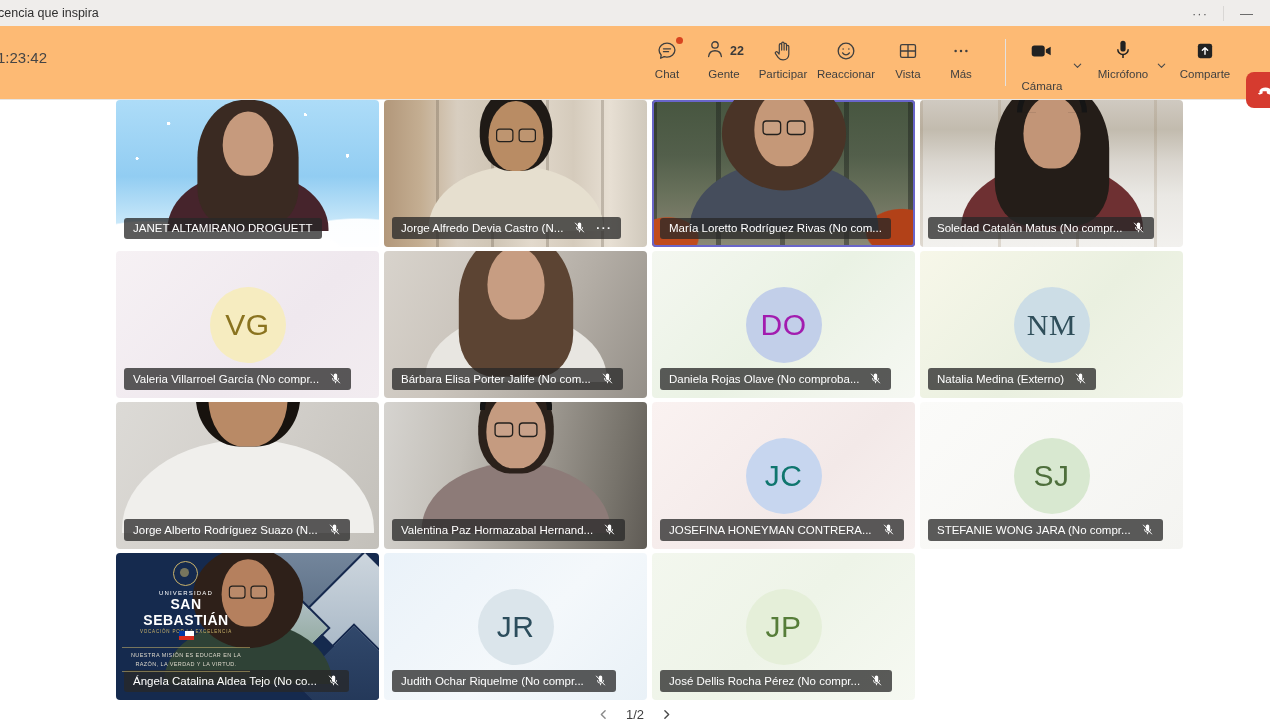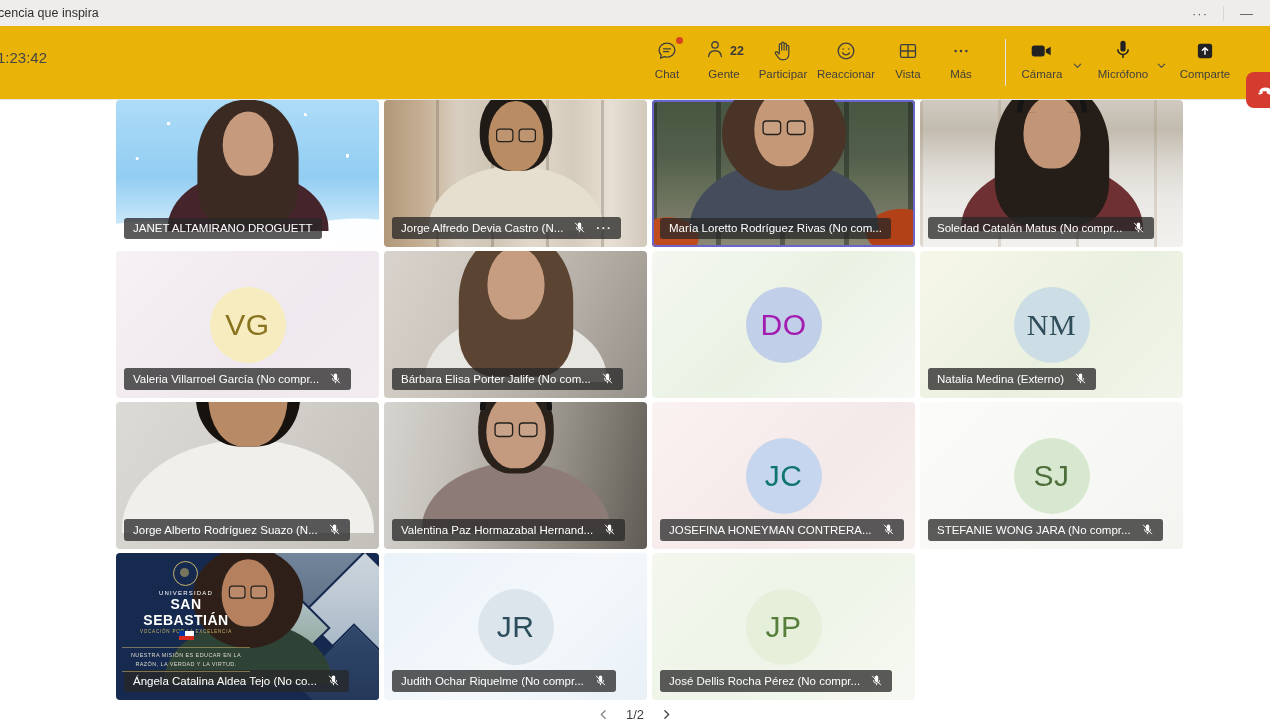--- a/index.html
+++ b/index.html
@@ -9,35 +9,35 @@
 
   
   .titlebar{position:absolute;top:0;left:0;right:0;height:26px;background:#efedeb;
             display:flex;align-items:center;border-bottom:1px solid #e3e1df;}
   .tb-title{font-size:12.5px;color:#2f2f2f;margin-left:-2px;white-space:nowrap;}
   .tb-controls{position:absolute;right:0;top:0;height:26px;display:flex;align-items:center;}
   .tb-btn{width:46px;text-align:center;color:#5a5a5a;font-size:13px;letter-spacing:1px;cursor:pointer;}
   .tb-sep{width:1px;height:15px;background:#d9d7d5;}
 
   
-  .toolbar{position:absolute;top:26px;left:0;right:0;height:73px;background:#eab308;
+  .toolbar{position:absolute;top:26px;left:0;right:0;height:73px;background:#fdba74;
            border-bottom:1px solid #e7e6e4;}
   .timer{position:absolute;left:-3px;top:23px;font-size:15px;color:#454545;white-space:nowrap;}
   .tb-buttons{position:absolute;left:640px;top:0;display:flex;height:73px;}
   .tbtn{display:flex;flex-direction:column;align-items:center;padding-top:13px;cursor:pointer;}
   .tbtn:nth-child(1){width:54px;} .tbtn:nth-child(2){width:60px;}
   .tbtn:nth-child(3){width:58px;} .tbtn:nth-child(4){width:68px;}
   .tbtn:nth-child(5){width:56px;} .tbtn:nth-child(6){width:50px;}
   .ic{height:24px;display:flex;align-items:center;position:relative;}
   .lbl{font-size:11.5px;color:#3f3f3f;margin-top:5px;white-space:nowrap;}
   .badge{position:absolute;top:-2px;right:-5px;width:7px;height:7px;border-radius:50%;}
   .count{font-size:12.5px;font-weight:700;color:#3a3a3a;margin-left:4px;}
   .tb-divider{position:absolute;left:1005px;top:13px;height:47px;width:1px;background:#e4e2e0;}
   .dev{position:absolute;top:0;display:flex;flex-direction:column;align-items:center;padding-top:13px;cursor:pointer;}
-  #dev-cam{left:1014px;width:56px;} #dev-mic{left:1094px;width:58px;} #dev-share{left:1176px;width:58px;}
+  #dev-cam{left:1014px;width:56px;gap:12px;} #dev-mic{left:1094px;width:58px;} #dev-share{left:1176px;width:58px;}
   .chev{position:absolute;top:31px;cursor:pointer;}
   #chev-cam{left:1072px;} #chev-mic{left:1156px;}
   .leave{position:absolute;left:1246px;top:46px;width:60px;height:36px;border-radius:8px;
          display:flex;align-items:center;cursor:pointer;}
   .leave svg{margin-left:10px;}
 
   
   .grid{position:absolute;top:100px;left:116px;width:1043px;height:600px;display:grid;
         grid-template-columns:repeat(4,263px);grid-auto-rows:147px;column-gap:5px;row-gap:4px;}
   .tile{position:relative;border-radius:4px;overflow:hidden;background:#f2f2f2;}
@@ -317,20 +317,29 @@
           <svg width="13" height="13" viewBox="0 0 16 16" fill="none">
             <path d="M8 1.8c1.2 0 2.1 1 2.1 2.1v3.8a2.1 2.1 0 0 1-4.2 0V3.9C5.9 2.8 6.8 1.8 8 1.8z" fill="#fff"></path>
             <path d="M4.2 7.6a3.8 3.8 0 0 0 7.6 0" stroke="#fff" stroke-width="1.1"></path>
             <path d="M8 11.4v2.4" stroke="#fff" stroke-width="1.1"></path>
             <path d="M2.6 2.2l10.8 11.6" stroke="#fff" stroke-width="1.2"></path>
           </svg>
         </div>
       </div>
       <div class="tile" style="background: linear-gradient(135deg, rgb(244, 247, 240) 0%, rgb(234, 242, 228) 50%, rgb(246, 248, 243) 100%);">
         <div class="avatar" style="background: rgb(194, 207, 233); color: #a21caf;">DO</div>
+        <div class="label">
+          <span class="nm">Daniela Rojas Olave (No comproba...</span>
+          <svg width="13" height="13" viewBox="0 0 16 16" fill="none">
+            <path d="M8 1.8c1.2 0 2.1 1 2.1 2.1v3.8a2.1 2.1 0 0 1-4.2 0V3.9C5.9 2.8 6.8 1.8 8 1.8z" fill="#fff"></path>
+            <path d="M4.2 7.6a3.8 3.8 0 0 0 7.6 0" stroke="#fff" stroke-width="1.1"></path>
+            <path d="M8 11.4v2.4" stroke="#fff" stroke-width="1.1"></path>
+            <path d="M2.6 2.2l10.8 11.6" stroke="#fff" stroke-width="1.2"></path>
+          </svg>
+        </div>
       </div>
       <div class="tile" style="background: linear-gradient(135deg, rgb(247, 247, 233) 0%, rgb(234, 240, 224) 55%, rgb(242, 245, 234) 100%);">
         <div class="avatar" style="background: rgb(204, 221, 230); color: rgb(47, 78, 90); font-family: Liberation Serif, serif;">NM</div>
         <div class="label">
           <span class="nm">Natalia Medina (Externo)</span>
           <svg width="13" height="13" viewBox="0 0 16 16" fill="none">
             <path d="M8 1.8c1.2 0 2.1 1 2.1 2.1v3.8a2.1 2.1 0 0 1-4.2 0V3.9C5.9 2.8 6.8 1.8 8 1.8z" fill="#fff"></path>
             <path d="M4.2 7.6a3.8 3.8 0 0 0 7.6 0" stroke="#fff" stroke-width="1.1"></path>
             <path d="M8 11.4v2.4" stroke="#fff" stroke-width="1.1"></path>
             <path d="M2.6 2.2l10.8 11.6" stroke="#fff" stroke-width="1.2"></path>

